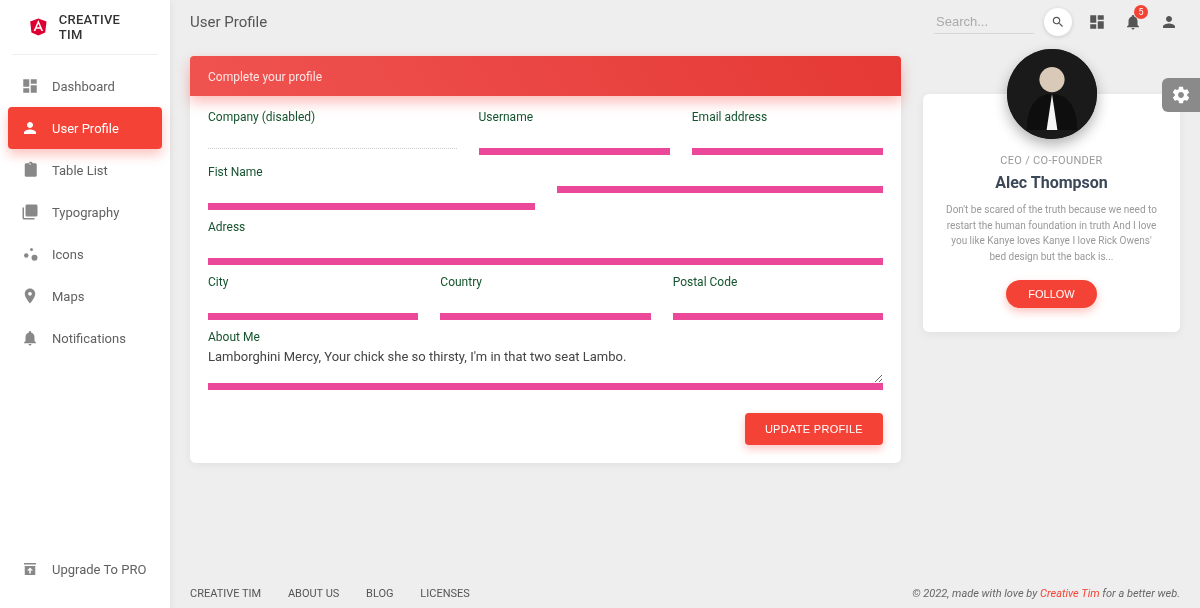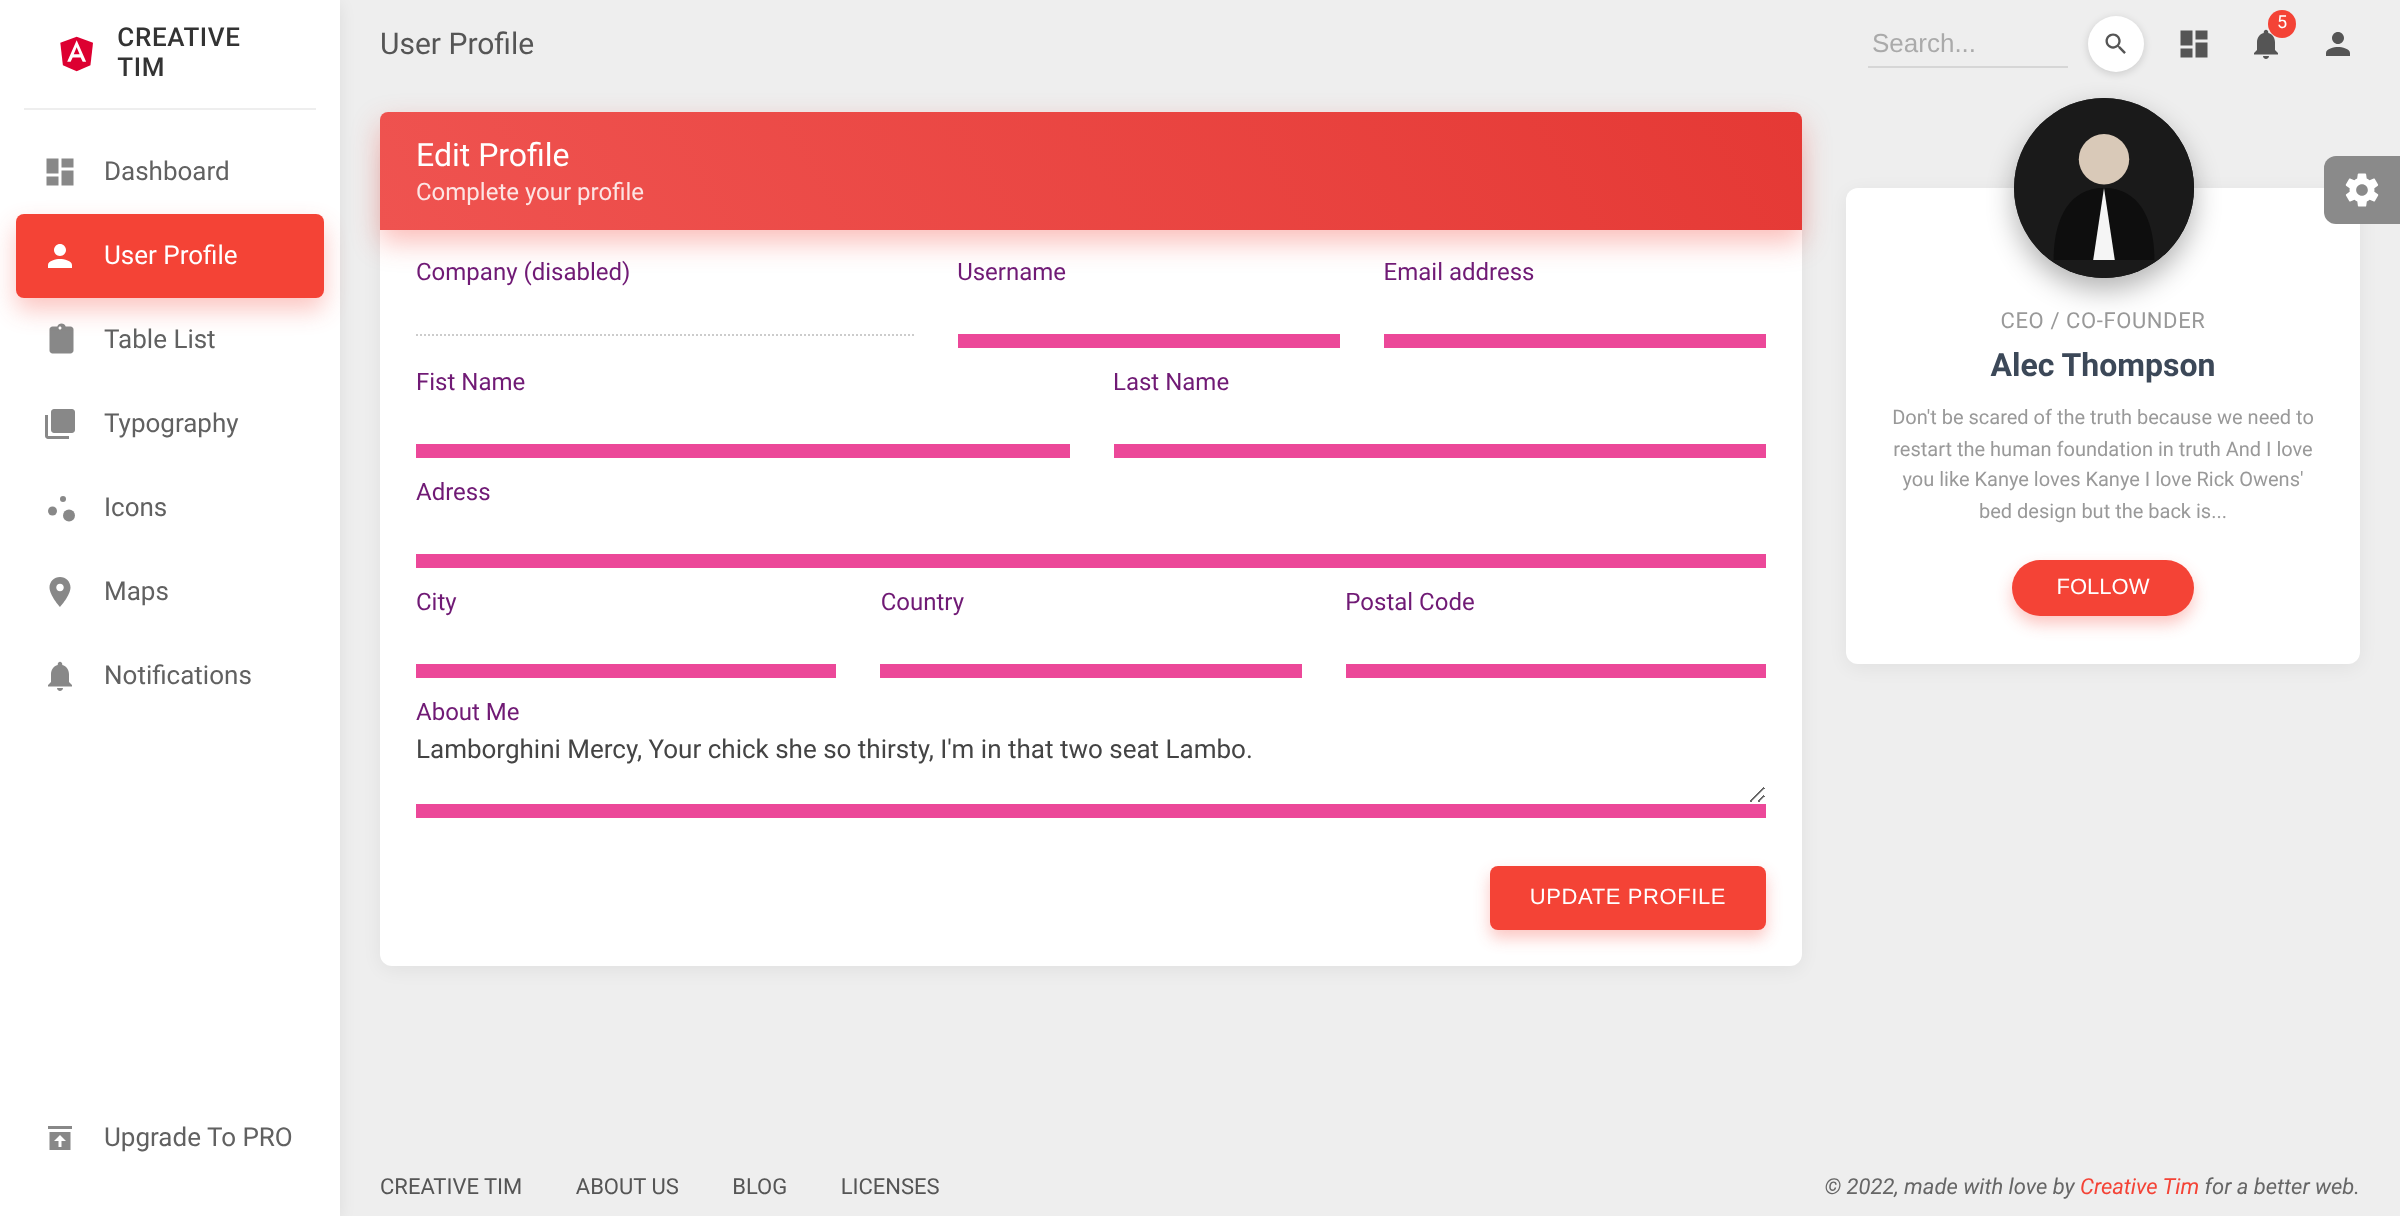--- a/index.html
+++ b/index.html
@@ -146,21 +146,21 @@
     border-radius: 4px 4px 0 0;
     box-shadow: 0 6px 14px rgba(244,67,54,0.35);
   }
   .card-header h4 { font-weight: 400; font-size: 16px; }
   .card-header p { font-size: 12px; opacity: 0.85; margin-top: 2px; }
   .card-body { padding: 14px 18px 18px; }
   .row { display: flex; gap: 22px; margin-bottom: 10px; }
   .field { flex: 1; position: relative; }
   .field label {
     font-size: 12px;
-    color: #701a75;
+    color: #14532d;
     display: block;
     padding-bottom: 3px;
   }
   .field input, .field textarea {
     width: 100%;
     border: none;
     border-bottom: 7px solid #ec4899;
     font-size: 13px;
     padding: 2px 0 4px;
     outline: none;
@@ -370,21 +370,20 @@
       <svg viewBox="0 0 24 24">
           <path d="M12 12c2.2 0 4-1.8 4-4s-1.8-4-4-4-4 1.8-4 4 1.8 4 4 4zm0 2c-2.7 0-8 1.3-8 4v2h16v-2c0-2.7-5.3-4-8-4z"></path>
         </svg>
     </div>
   </div>
 
   <div class="content">
 
     <div class="card form-card">
       <div class="card-header">
-        <h4>Edit Profile</h4>
         <p>Complete your profile</p>
       </div>
       <div class="card-body">
         <div class="row">
           <div class="field disabled" style="flex:1.3">
             <label>Company (disabled)</label>
             <input disabled="" style="">
           </div>
           <div class="field">
             <label>Username</label>
@@ -394,21 +393,20 @@
             <label>Email address</label>
             <input style="">
           </div>
         </div>
         <div class="row">
           <div class="field">
             <label>Fist Name</label>
             <input style="">
           </div>
           <div class="field">
-            <label>Last Name</label>
             <input style="">
           </div>
         </div>
         <div class="row">
           <div class="field">
             <label>Adress</label>
             <input style="">
           </div>
         </div>
         <div class="row">

